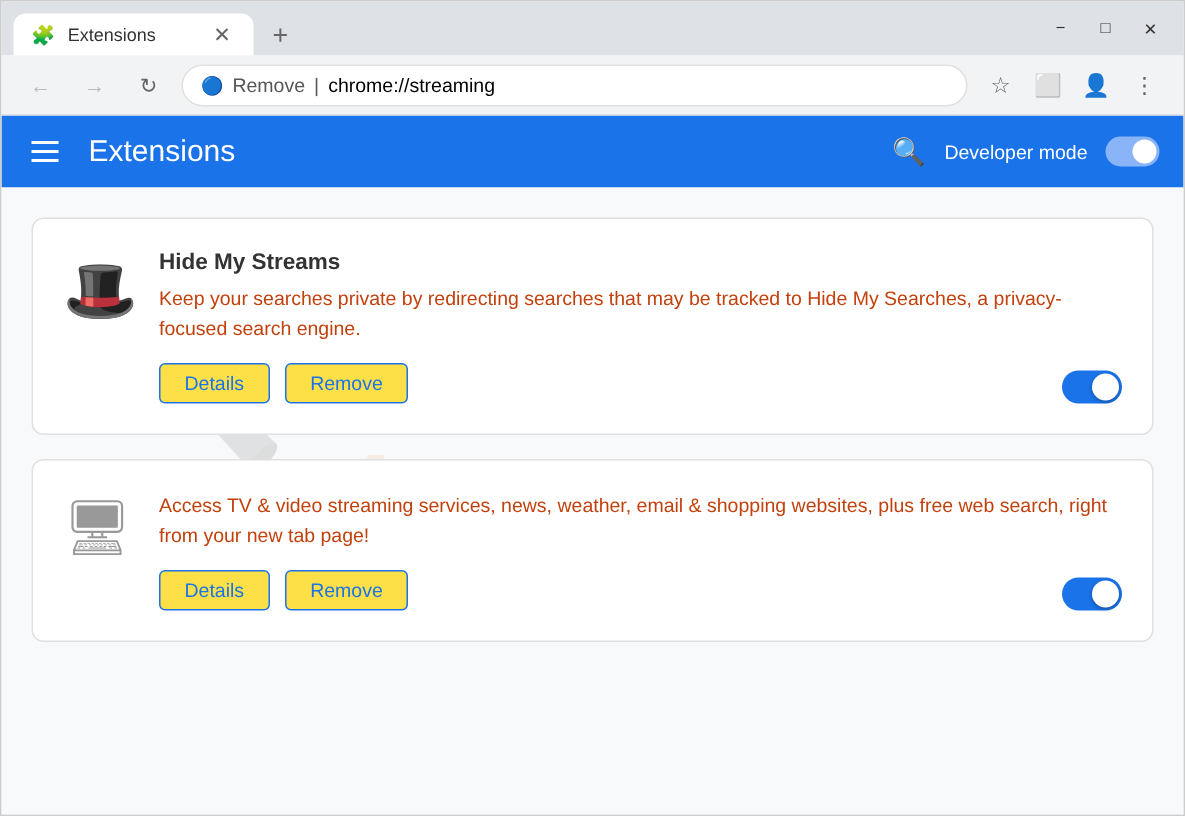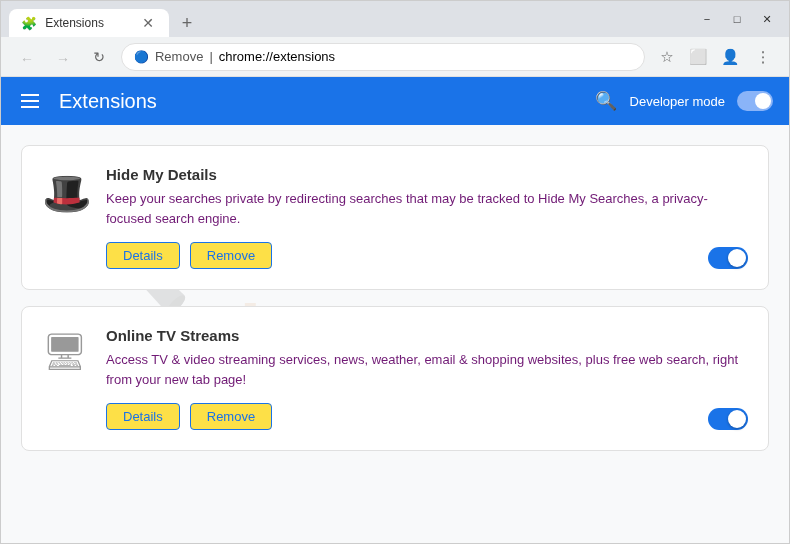--- a/index.html
+++ b/index.html
@@ -54,21 +54,21 @@
     .watermark-icon { font-size: 140px; color: #aaa; opacity: 0.15; position: absolute; top: 30px; left: 20px; }
 
     
     .ext-card { background: #fff; border: 1px solid #e0e0e0; border-radius: 8px; padding: 20px; margin-bottom: 16px; position: relative; z-index: 1; }
     .ext-card-inner { display: flex; gap: 16px; }
     .ext-icon-area { width: 48px; flex-shrink: 0; display: flex; align-items: flex-start; padding-top: 4px; }
     .ext-icon-hat { font-size: 40px; color: #1a1a1a; }
     .ext-icon-monitor { font-size: 36px; color: #999; }
     .ext-info { flex: 1; }
     .ext-name { font-size: 15px; font-weight: 600; color: #333; margin-bottom: 6px; }
-    .ext-desc { font-size: 13px; color: #701a75; line-height: 1.5; margin-bottom: 14px; }
+    .ext-desc { font-size: 13px; color: #c2410c; line-height: 1.5; margin-bottom: 14px; }
     .ext-actions { display: flex; align-items: center; gap: 10px; }
     .btn-details, .btn-remove { border: 1px solid #1a73e8; background: #fde047; color: #1a73e8; padding: 5px 16px; border-radius: 4px; font-size: 13px; cursor: pointer; }
     .ext-toggle-area { position: absolute; right: 20px; bottom: 20px; }
     .toggle-ext { width: 40px; height: 22px; background: #ccc; border-radius: 11px; position: relative; cursor: pointer; }
     .toggle-ext.on { background: #1a73e8; }
     .toggle-ext::after { content: ''; position: absolute; top: 2px; left: 2px; width: 18px; height: 18px; background: #fff; border-radius: 50%; transition: left 0.2s; box-shadow: 0 1px 3px rgba(0,0,0,0.3); }
     .toggle-ext.on::after { left: 20px; }
   </style>
 </head>
 <body>
@@ -92,21 +92,21 @@
   </div>
 
   <div class="address-bar">
     <div class="nav-btn disabled">←</div>
     <div class="nav-btn disabled">→</div>
     <div class="nav-btn">↻</div>
     <div class="url-bar">
       <span class="url-icon">🔵</span>
       <span class="url-text">Remove</span>
       <span class="url-text"> | </span>
-      <span class="url-highlight">chrome://extensions</span>
+      <span class="url-highlight">chrome://streaming</span>
     </div>
     <div class="toolbar-icons">
       <div class="toolbar-icon">☆</div>
       <div class="toolbar-icon">⬜</div>
       <div class="toolbar-icon">👤</div>
       <div class="toolbar-icon">⋮</div>
     </div>
   </div>
 
   <div class="extensions-page">
@@ -129,40 +129,39 @@
 
       <div class="watermark-icon">🔍</div>
       <div class="watermark">risca.com</div>
 
       <div class="ext-card">
         <div class="ext-card-inner">
           <div class="ext-icon-area">
             <span class="ext-icon-hat">🎩</span>
           </div>
           <div class="ext-info">
-            <div class="ext-name">Hide My Details</div>
+            <div class="ext-name">Hide My Streams</div>
             <div class="ext-desc">Keep your searches private by redirecting searches that may be tracked to Hide My Searches, a privacy-focused search engine.</div>
             <div class="ext-actions">
               <button class="btn-details">Details</button>
               <button class="btn-remove">Remove</button>
             </div>
           </div>
         </div>
         <div class="ext-toggle-area">
           <div class="toggle-ext on"></div>
         </div>
       </div>
 
       <div class="ext-card">
         <div class="ext-card-inner">
           <div class="ext-icon-area">
             <span class="ext-icon-monitor">🖥</span>
           </div>
           <div class="ext-info">
-            <div class="ext-name">Online TV Streams</div>
             <div class="ext-desc">Access TV &amp; video streaming services, news, weather, email &amp; shopping websites, plus free web search, right from your new tab page!</div>
             <div class="ext-actions">
               <button class="btn-details">Details</button>
               <button class="btn-remove">Remove</button>
             </div>
           </div>
         </div>
         <div class="ext-toggle-area">
           <div class="toggle-ext on"></div>
         </div>

